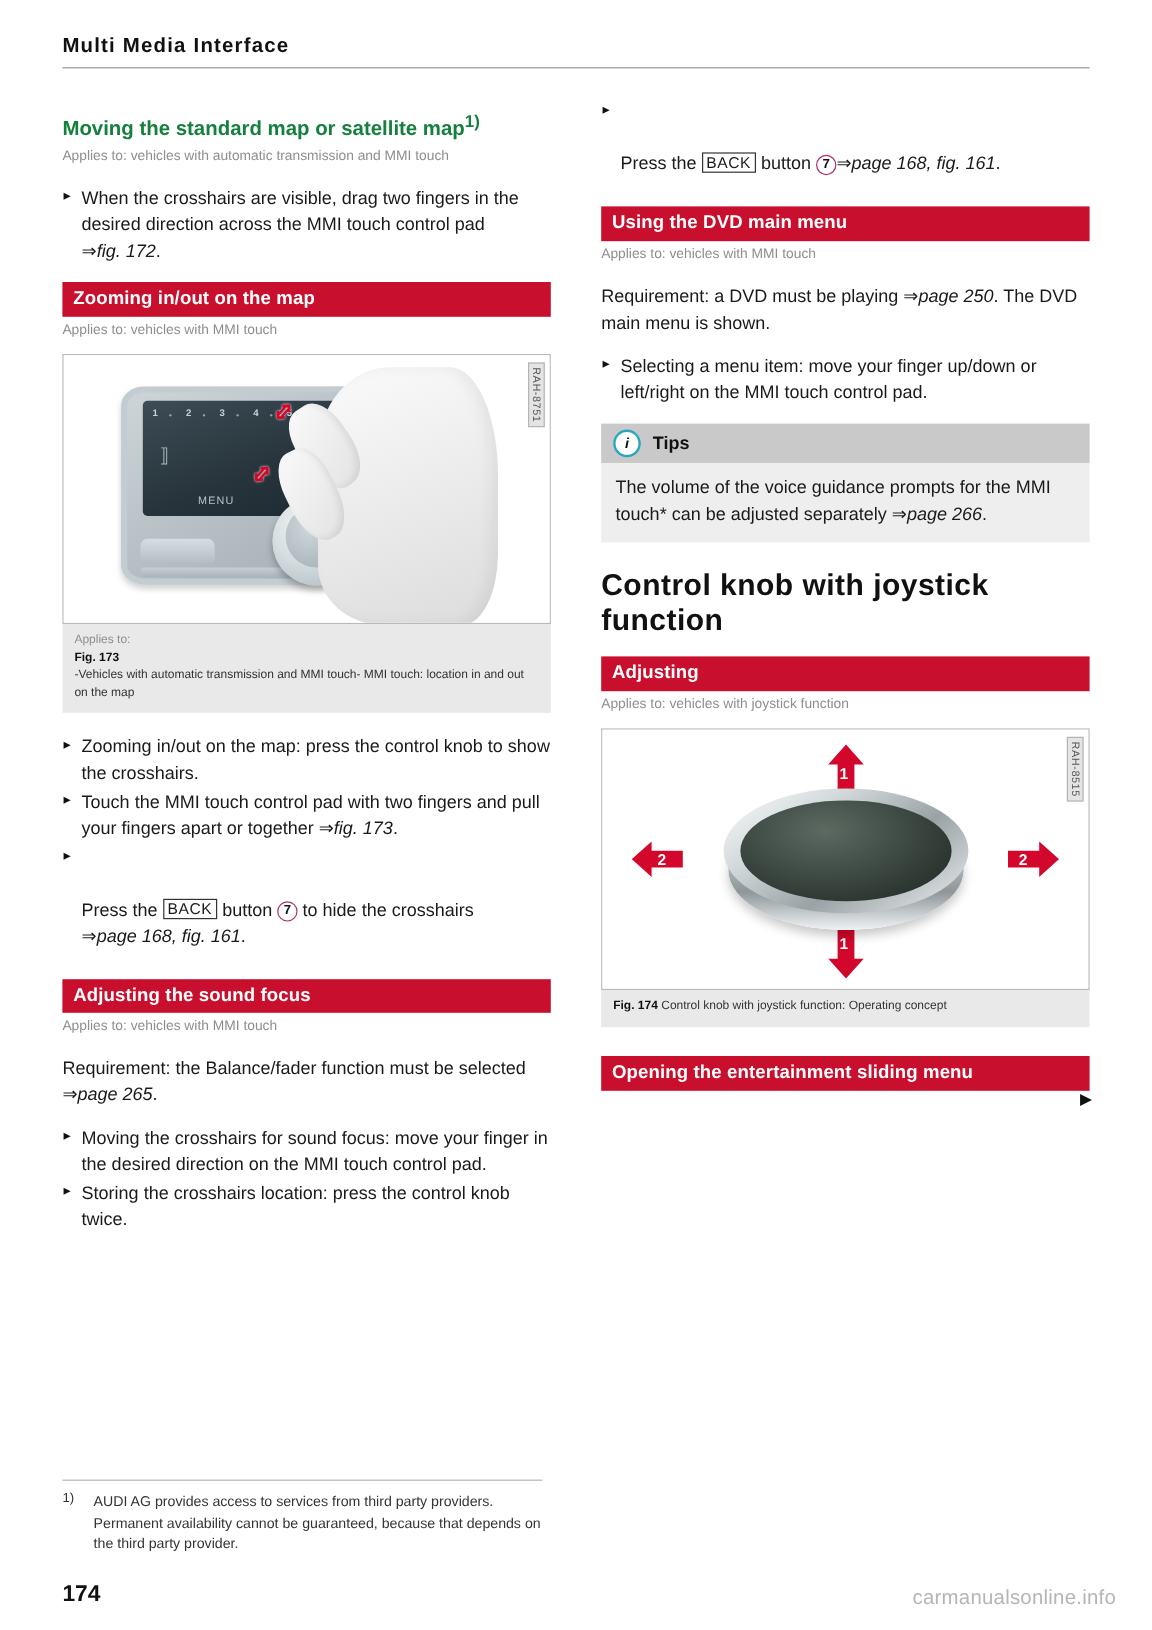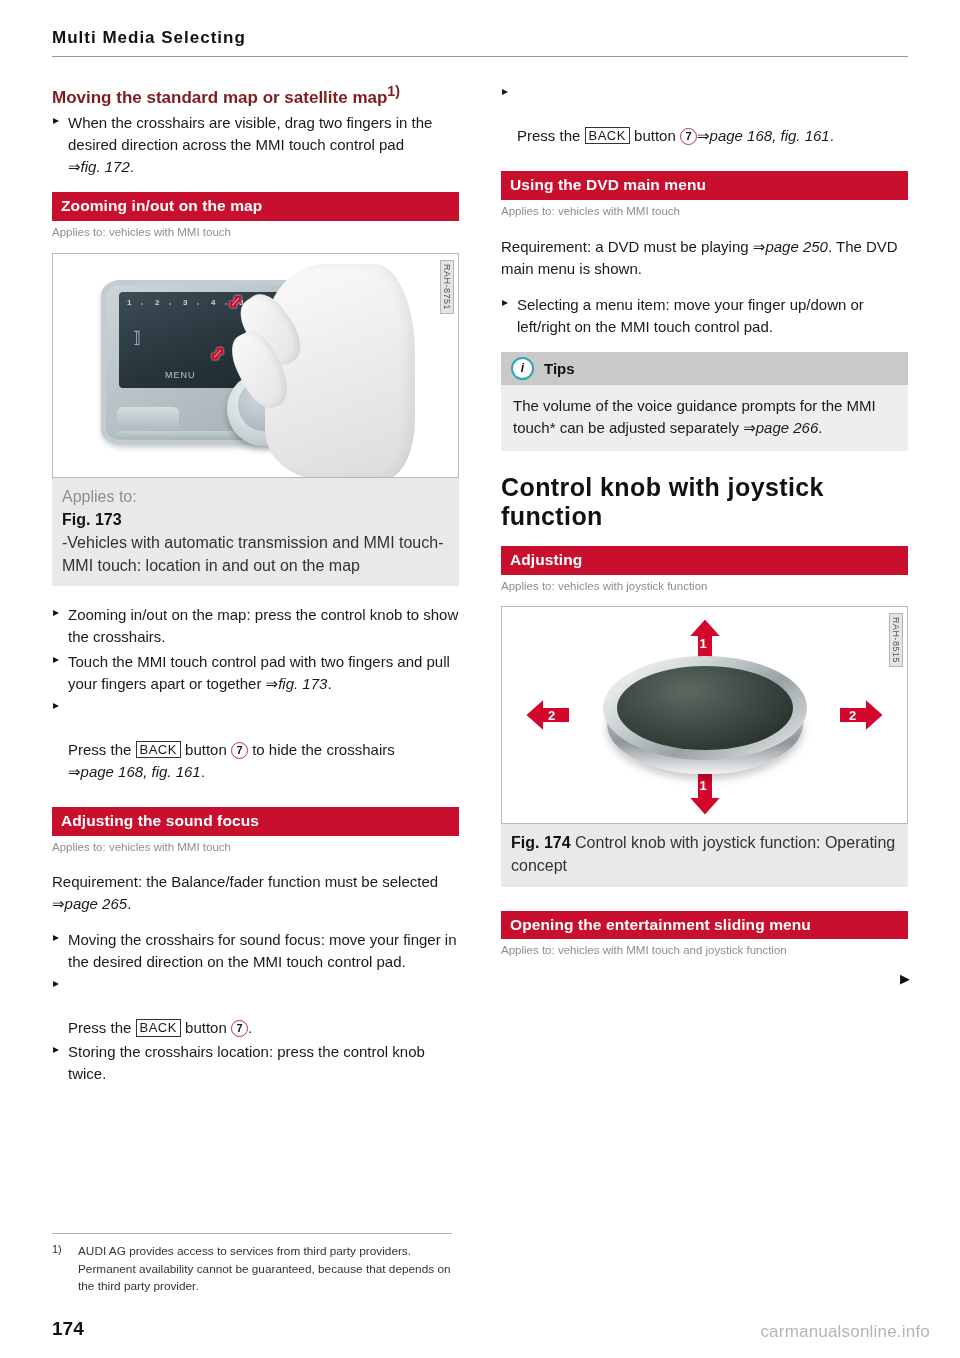--- a/index.html
+++ b/index.html
@@ -20,21 +20,21 @@
   
   .cols { display:flex; gap:42px; align-items:flex-start; }
   .col { width:412px; }
 
   
   h1.chapter {
     font-size:25px; font-weight:bold; line-height:1.18; letter-spacing:.4px;
     margin:8px 0 14px 0; color:#111;
   }
   h2.sub {
-    font-size:17px; font-weight:bold; line-height:1.2; margin:0 0 4px 0; color:#7f1d1d;
+    font-size:17px; font-weight:bold; line-height:1.2; margin:11px 0 4px 0; color:#15803d;
   }
   .redbar {
     background:#c8102e; color:#fff; font-size:15.5px; font-weight:bold;
     padding:5px 9px 6px 9px; line-height:1.15; margin:0 0 3px 0;
     letter-spacing:.1px;
   }
   .appliesto { font-size:11.5px; color:#8e8e8e; line-height:1.45; margin:0 0 16px 0; }
   .appliesto.tight { margin-bottom:12px; }
 
   
@@ -64,21 +64,21 @@
     font-weight:bold; vertical-align:1px;
   }
 
   
   .figure { margin:0 0 18px 0; }
   .figbox {
     position:relative; background:#ffffff; border:1px solid #b9b9b9;
     box-sizing:border-box; overflow:hidden;
   }
   .figcap {
-    background:#e9e9e9; font-size:16px; line-height:1.45; color:#333;
+    background:#e9e9e9; font-size:10px; line-height:1.45; color:#333;
     padding:7px 12px 9px 10px;
   }
   .figcap .num { font-weight:bold; color:#111; }
   .figcap .grey { color:#8e8e8e; }
   .watermark {
     position:absolute; top:6px; right:4px;
     writing-mode:vertical-rl; font-size:9px; color:#555;
     background:#e4e4e4; border:1px solid #b5b5b5; padding:3px 1px;
     letter-spacing:.5px; font-family:"Liberation Sans", sans-serif;
   }
@@ -188,30 +188,31 @@
     font-family:"Liberation Sans", sans-serif; letter-spacing:.2px;
   }
   .cont-arrow { position:absolute; right:-2px; bottom:0; color:#111; font-size:13px; }
   .rel { position:relative; }
 </style>
 </head>
 <body>
 
 <div class="page">
 
-  <div class="runhead">Multi Media Selecting</div>
+  <div class="runhead">Multi Media Interface</div>
   <div class="runrule"></div>
 
   <div class="cols">
 
     <div class="col">
 
       <h2 class="sub">
         <span>Moving the standard map or satellite map</span><sup>1)</sup>
       </h2>
+      <div class="appliesto">Applies to: vehicles with automatic transmission and MMI touch</div>
 
       <ul class="bullets">
         <li>
           <span>When the crosshairs are visible, drag two fingers in the desired direction across the MMI touch control pad </span><span class="arrow">⇒</span><span class="ref">fig. 172</span><span>.</span>
         </li>
       </ul>
 
       <div class="redbar">Zooming in/out on the map</div>
       <div class="appliesto tight">Applies to: vehicles with MMI touch</div>
 
@@ -275,23 +276,20 @@
 
       <p class="body">
         <span>Requirement: the </span><span class="b">Balance/fader</span><span> function must be selected </span><span class="arrow">⇒</span><span class="ref">page 265</span><span>.</span>
       </p>
 
       <ul class="bullets">
         <li>
           <span class="b">Moving the crosshairs for sound focus</span><span>: move your finger in the desired direction on the MMI touch control pad.</span>
         </li>
         <li>
-          <span>Press the </span><span class="keycap">BACK</span><span> button </span><span class="callout">7</span><span>.</span>
-        </li>
-        <li>
           <span class="b">Storing the crosshairs location</span><span>: press the control knob twice.</span>
         </li>
       </ul>
 
     </div>
 
     <div class="col rel">
 
       <ul class="bullets">
         <li>
@@ -368,21 +366,20 @@
           <div class="watermark">RAH-8515</div>
         </div>
         <div class="figcap">
           <span class="num">Fig. 174</span>
           <span>Control knob with joystick function: Operating concept</span>
         </div>
       </div>
 
 
       <div class="redbar" style="margin-top:24px;">Opening the entertainment sliding menu</div>
-      <div class="appliesto">Applies to: vehicles with MMI touch and joystick function</div>
 
 
       <div class="cont-arrow" style="position:relative; text-align:right; margin-top:-4px;">▶</div>
 
     </div>
   </div>
 
   <div class="footnote-wrap">
     <div class="footnote-rule"></div>
     <div class="footnote">

